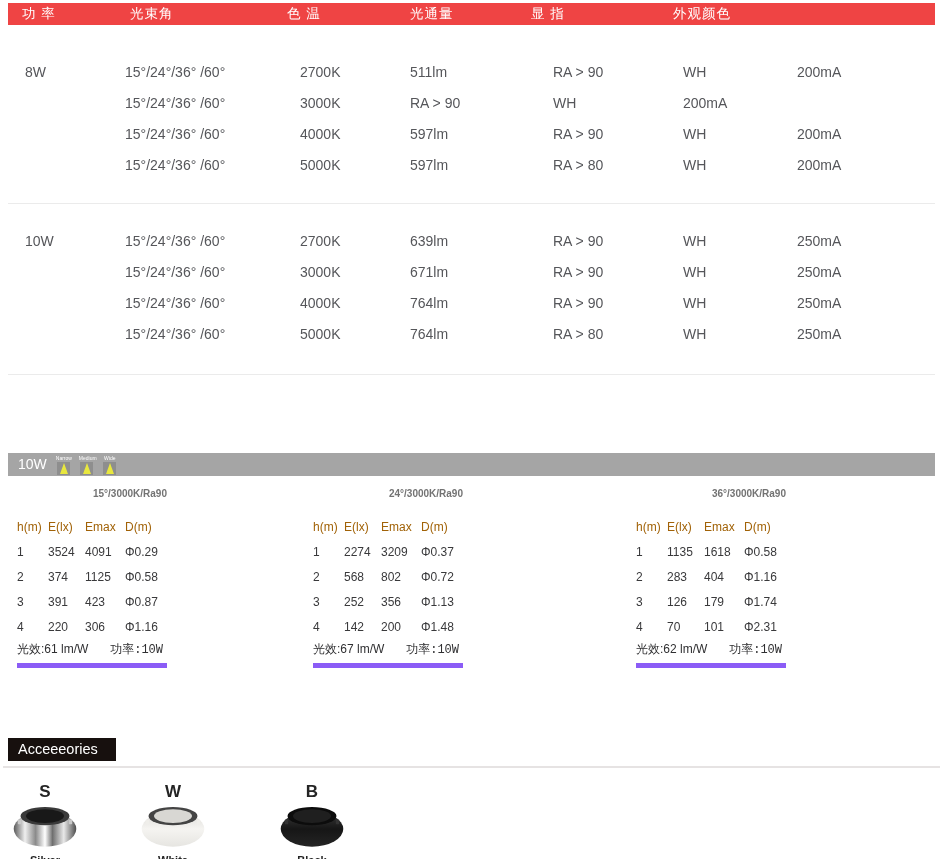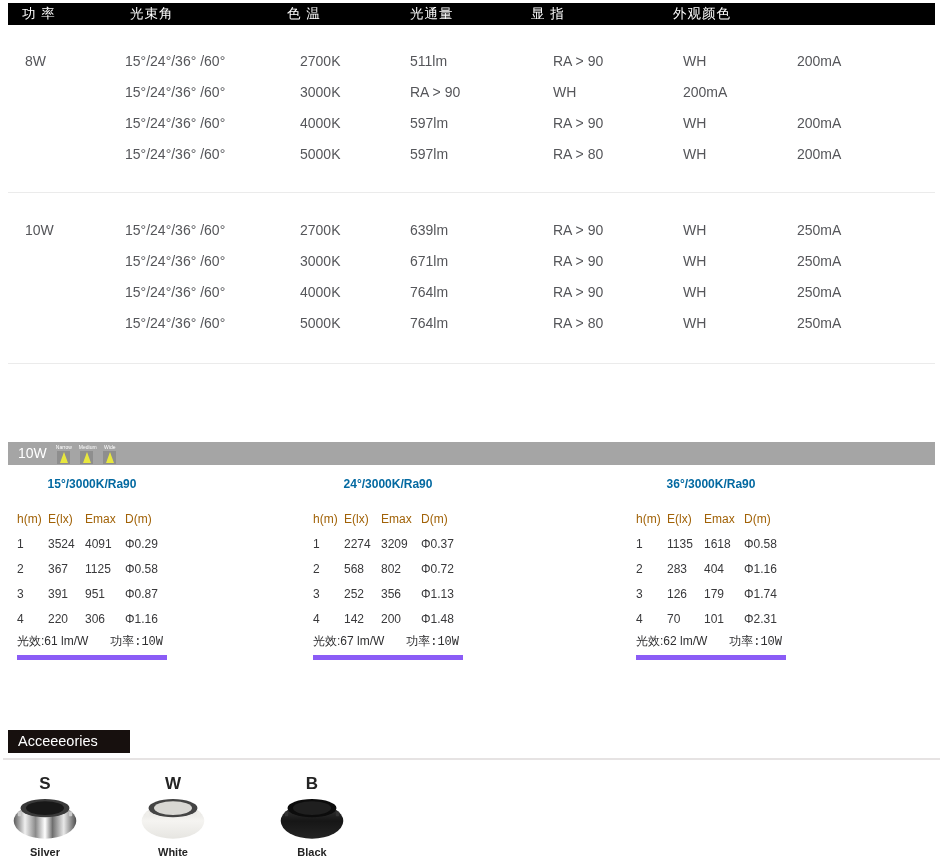--- a/index.html
+++ b/index.html
@@ -5,74 +5,74 @@
   * { margin:0; padding:0; box-sizing:border-box; }
   html,body { background:#fff; }
   body {
     font-family:"Liberation Sans","DejaVu Sans",sans-serif;
     width:942px; height:859px; overflow:hidden; color:#55565a;
   }
   .page { position:relative; width:942px; height:859px; background:#fff; }
 
   
   .spec-header {
-    margin:3px 7px 0 8px; height:22px; background:#000000;
+    margin:3px 7px 0 8px; height:22px; background:#ef4444;
     display:grid; grid-template-columns:108px 157px 123px 121px 142px 123px 1fr;
     color:#fff; font-size:13.5px; line-height:22px; letter-spacing:1px;
   }
   .spec-header > div { padding-left:14px; white-space:nowrap; }
 
   .spec-row {
     margin:0 7px 0 8px; height:31px;
     display:grid; grid-template-columns:108px 157px 123px 121px 142px 123px 1fr;
     font-size:14px; line-height:31px; color:#55565a;
   }
   .spec-row > div { white-space:nowrap; }
   .spec-row > div:nth-child(1){ padding-left:17px; }
   .spec-row > div:nth-child(2){ padding-left:9px; }
   .spec-row > div:nth-child(3){ padding-left:27px; }
   .spec-row > div:nth-child(4){ padding-left:14px; }
   .spec-row > div:nth-child(5){ padding-left:36px; }
   .spec-row > div:nth-child(6){ padding-left:24px; }
   .spec-row > div:nth-child(7){ padding-left:15px; }
 
-  .grp1 { margin-top:21px; }
+  .grp1 { margin-top:32px; }
   .grp2 { margin-top:22px; }
   .divider { height:1px; background:#ebebeb; margin:22px 7px 0 8px; }
   .divider.d2 { margin-top:24px; }
 
   
   .band {
     margin:78px 7px 0 8px; height:23px; background:#a5a5a5;
     display:flex; align-items:flex-end;
   }
   .band-label { color:#fff; font-size:14px; line-height:23px; padding:0 9px 0 10px; }
   .beam-icons { display:flex; gap:7px; align-items:flex-end; padding-bottom:1px; }
   .beam { width:16px; }
   .beam-cap { font-size:5px; color:#fff; text-align:center; line-height:6px; white-space:nowrap; }
   .beam-sq { width:13px; height:13px; background:#8e8e8e; margin:1px auto 0; display:flex; align-items:flex-end; justify-content:center; }
   .beam-tri { width:0; height:0; border-left:4px solid transparent; border-right:4px solid transparent; border-bottom:11px solid #e8e73e; margin-bottom:1px; }
 
   
   .photo { display:flex; margin:12px 0 0 8px; }
   .pt { width:150px; }
   .pt1 { margin-left:9px; } .pt2 { margin-left:146px; } .pt3 { margin-left:173px; }
-  .pt-title { font-size:12px; font-weight:bold; color:#0369a1; text-align:center; white-space:nowrap; }
+  .pt-title { font-size:10px; font-weight:bold; color:#737373; text-align:right; white-space:nowrap; }
   .pt-grid { margin-top:21px; display:grid; grid-template-columns:31px 37px 40px 42px; }
   .pt-grid .hc { font-size:12px; color:#a16207; height:18px; line-height:14px; white-space:nowrap; }
   .pt-grid .dc { font-size:12px; color:#39393b; height:25px; line-height:28px; white-space:nowrap; }
   .pt-foot {
     margin-top:3px; width:150px; display:flex; font-size:12px; color:#2f2f31;
     border-bottom:5px solid #8b5cf6; padding-bottom:5px; white-space:nowrap;
   }
   .pt-foot .pf2 { margin-left:auto; margin-right:4px;font-family:Liberation Mono, monospace; }
 
   
   .acc-box {
-    margin:70px 0 0 8px; width:122px; height:23px; background:#17100e;
+    margin:70px 0 0 8px; width:108px; height:23px; background:#17100e;
     color:#fff; font-size:14.5px; line-height:22px; padding-left:10px; white-space:nowrap;
   }
   .acc-line { margin:5px 2px 0 3px; height:2px; background:#e6e3e3; }
   .acc-items { display:flex; margin-top:15px; }
   .acc-item { width:84px; text-align:center; }
   .ai1 { margin-left:3px; } .ai2 { margin-left:44px; } .ai3 { margin-left:55px; }
   .acc-letter { font-size:17px; font-weight:600; color:#242424; line-height:18px; }
   .acc-item svg { width:68px; height:48px; margin-top:2px; display:block; margin-left:auto; margin-right:auto; }
   .acc-name { font-size:11px; font-weight:bold; color:#242424; margin-top:3px; }
 </style>
@@ -202,26 +202,26 @@
       <div class="pt-grid">
         <div class="hc">h(m)</div>
         <div class="hc">E(lx)</div>
         <div class="hc">Emax</div>
         <div class="hc">D(m)</div>
         <div class="dc">1</div>
         <div class="dc">3524</div>
         <div class="dc">4091</div>
         <div class="dc">Φ0.29</div>
         <div class="dc">2</div>
-        <div class="dc">367</div>
+        <div class="dc">374</div>
         <div class="dc">1125</div>
         <div class="dc">Φ0.58</div>
         <div class="dc">3</div>
         <div class="dc">391</div>
-        <div class="dc">951</div>
+        <div class="dc">423</div>
         <div class="dc">Φ0.87</div>
         <div class="dc">4</div>
         <div class="dc">220</div>
         <div class="dc">306</div>
         <div class="dc">Φ1.16</div>
       </div>
       <div class="pt-foot">
         <span class="pf1">光效:61 lm/W</span>
         <span class="pf2">功率:10W</span>
       </div>

